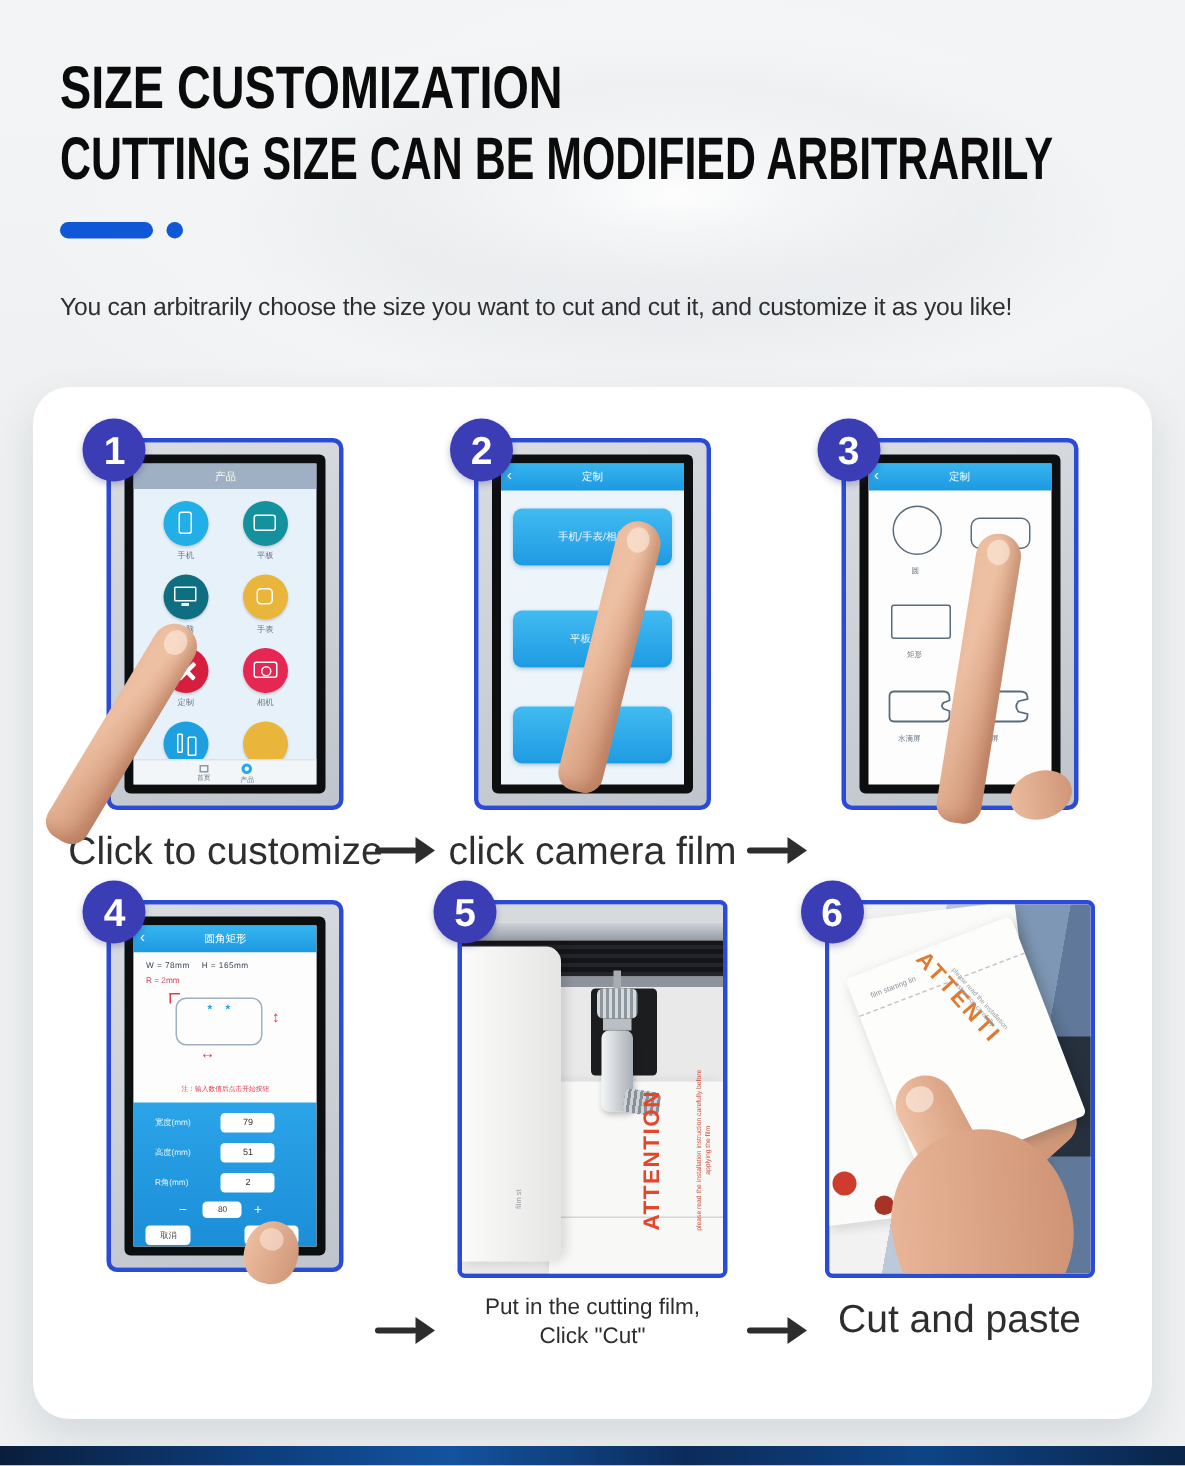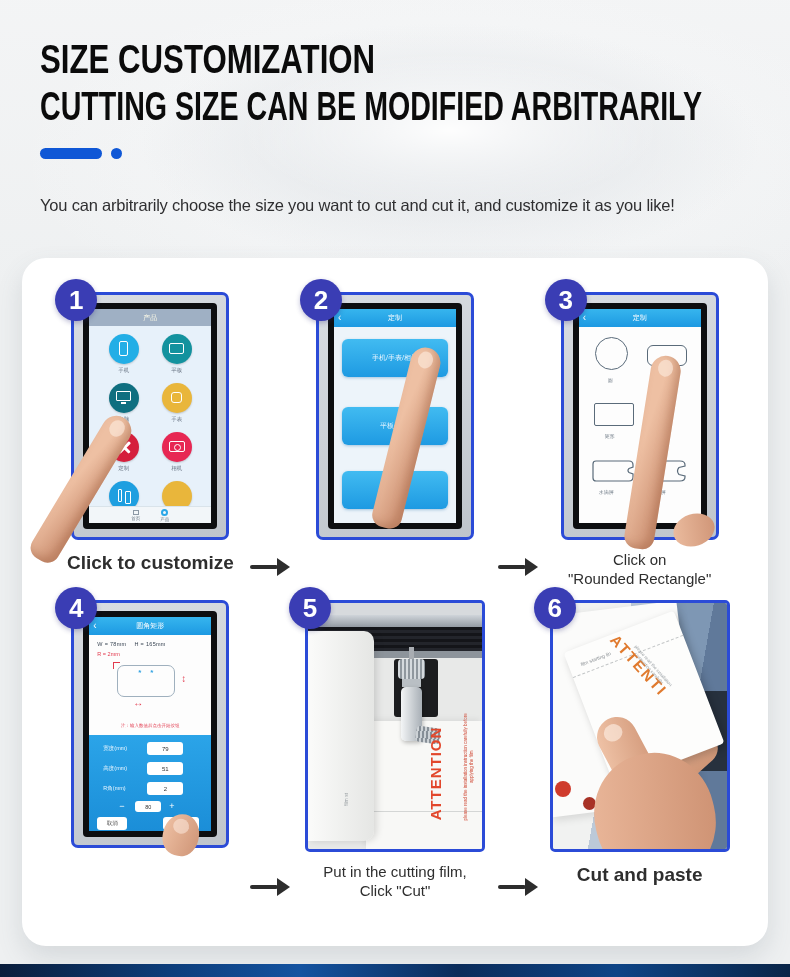--- a/index.html
+++ b/index.html
@@ -36,21 +36,21 @@
   .grid { display:grid; grid-template-columns:repeat(3,1fr); grid-template-rows:322px auto;
     padding:0 6px; height:100%; }
   .step { position:relative; display:flex; flex-direction:column; align-items:center; }
   .row1 .media { margin-top:34px; }
   .row2 .media { margin-top:20px; }
   .media { position:relative; }
   .badge { position:absolute; left:-16px; top:-13px; width:42px; height:42px; border-radius:50%;
     background:#3a3db4; color:#fff; display:flex; align-items:center; justify-content:center;
     font-size:26px; font-weight:bold; z-index:8; box-shadow:0 2px 5px rgba(40,40,120,.3); }
   .caption { margin-top:11px; text-align:center; color:#2e2e2e; line-height:1.25; }
-  .cap-lg { font-size:19px;font-weight:bold; }
+  .cap-lg { font-size:26px; }
   .cap-md { font-size:17px; }
   .cap-sm { font-size:15px; }
 
   
   .arrow { position:absolute; width:44px; height:18px; z-index:9; }
   .arrow .shaft { position:absolute; left:2px; top:7px; width:28px; height:4px; background:#2d2d2d; border-radius:2px; }
   .arrow .head { position:absolute; right:2px; top:0; width:0; height:0;
     border-left:13px solid #2d2d2d; border-top:9px solid transparent; border-bottom:9px solid transparent; }
   .ar1 { left:226px; top:300px; }
   .ar2 { left:474px; top:300px; }
@@ -350,20 +350,21 @@
                 <span>定制</span>
               </div>
               <div class="s2-btn s2-b1">手机/手表/相机</div>
               <div class="s2-btn s2-b2">平板/汽车</div>
               <div class="s2-btn s2-b3">电脑</div>
             </div>
           </div>
         </div>
         <div class="finger f2"></div>
       </div>
+      <div class="caption cap-lg"><span>click camera film</span></div>
     </div>
 
     <div class="step row1">
       <div class="media">
         <div class="badge">
             <span>3</span>
           </div>
         <div class="phone">
           <div class="bezel">
             <div class="screen screen3">
@@ -383,24 +384,20 @@
               <span class="sh-label shl1">圆</span>
               <span class="sh-label shl2">圆角矩形</span>
               <span class="sh-label shl3">矩形</span>
               <span class="sh-label shl4">水滴屏</span>
               <span class="sh-label shl5">刘海屏</span>
             </div>
           </div>
         </div>
         <div class="finger f3"></div>
         <div class="knuckle k3"></div>
-      </div>
-      <div class="caption cap-sm">
-        <span>Click on</span><br>
-        <span>"Rounded Rectangle"</span>
       </div>
     </div>
 
     <div class="step row2">
       <div class="media">
         <div class="badge">
             <span>4</span>
           </div>
         <div class="phone">
           <div class="bezel">

